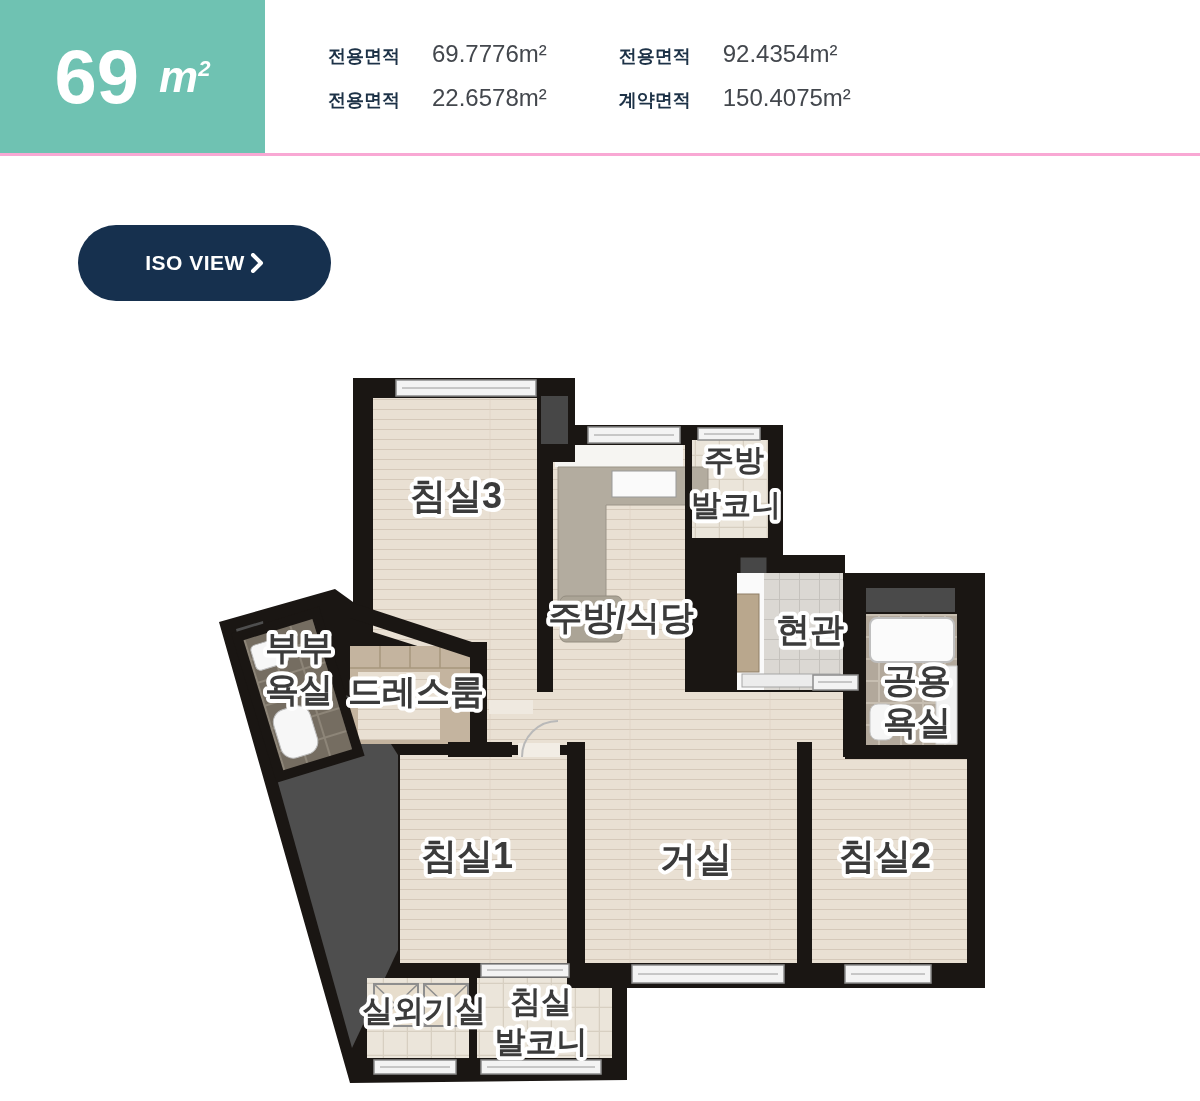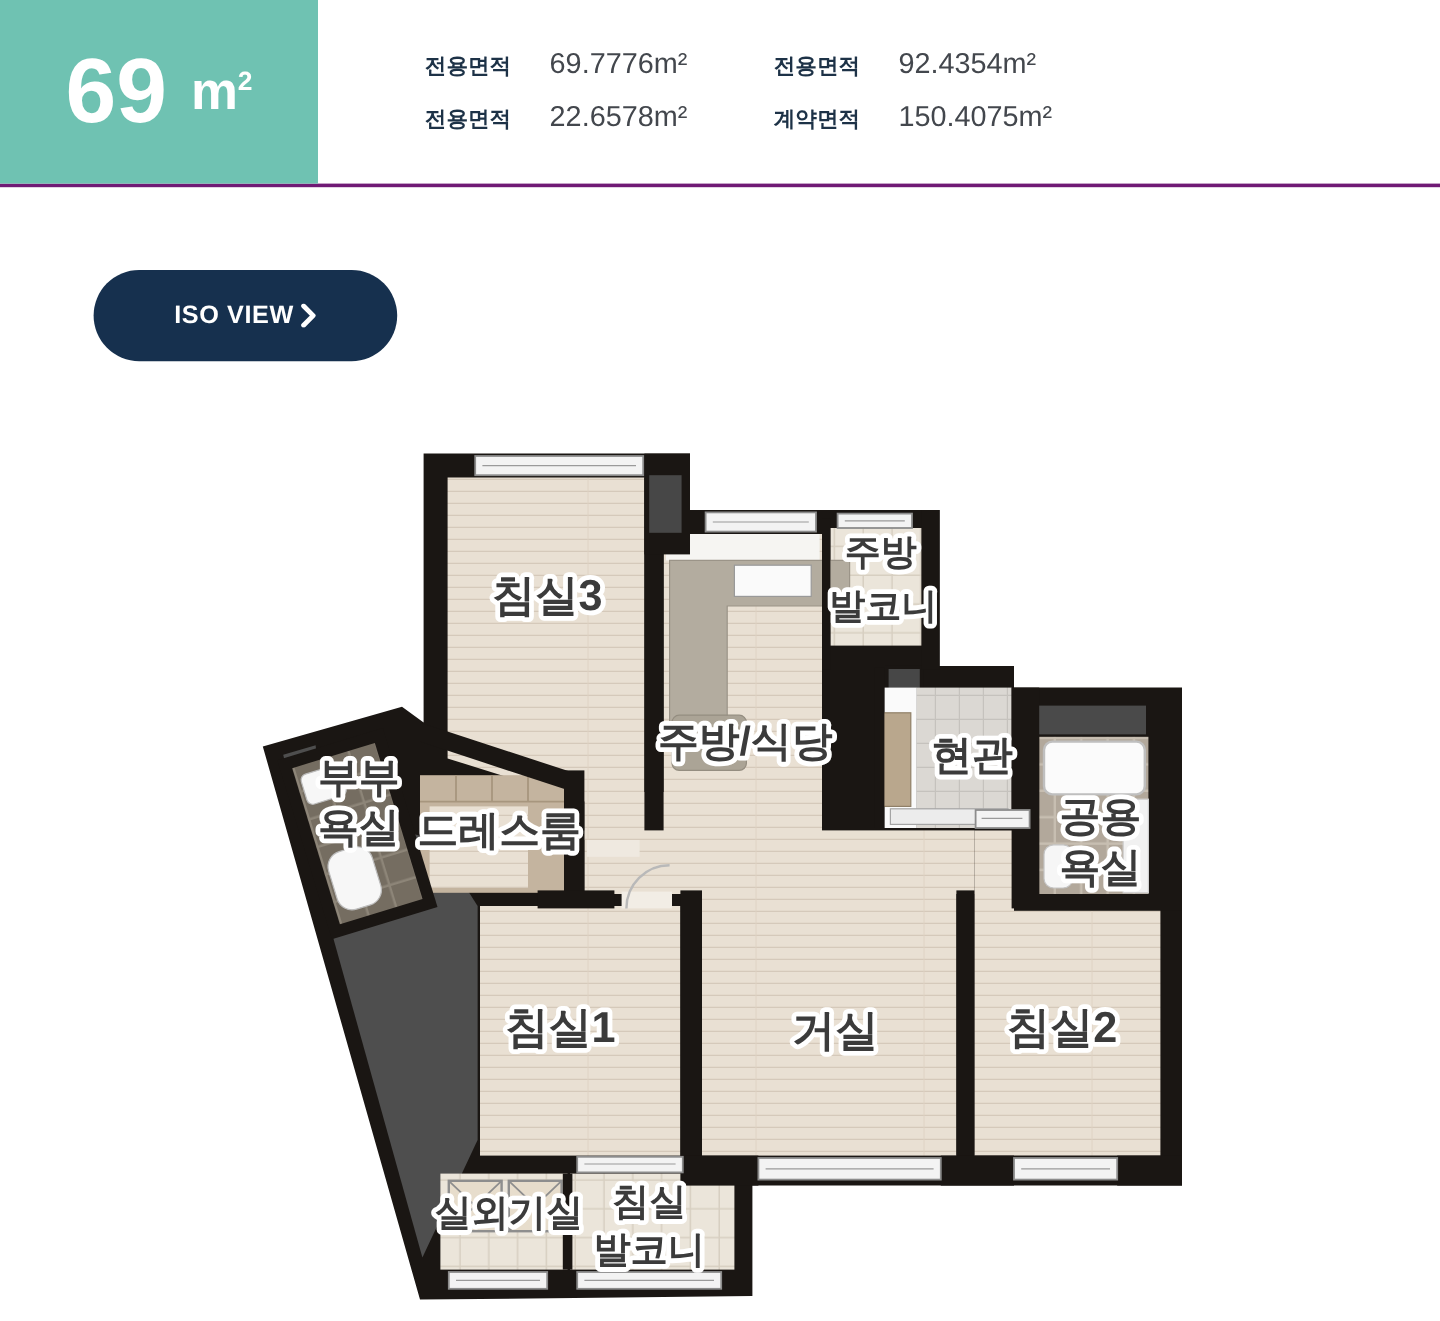--- a/index.html
+++ b/index.html
@@ -1,25 +1,25 @@
 <!DOCTYPE html>
 <html><head>
 <meta charset="utf-8">
 <style>
   html,body{margin:0;padding:0;background:#ffffff;}
   body{width:1200px;height:1101px;position:relative;overflow:hidden;
        font-family:"Liberation Sans","DejaVu Sans",sans-serif;}
   .header{position:absolute;left:0;top:0;width:1200px;height:153px;background:#fff;
-          border-bottom:3px solid #701a75;}
+          border-bottom:3px solid #f9a8d4;}
   .badge{position:absolute;left:0;top:0;width:265px;height:153px;background:#6fc2b2;
          color:#fff;display:flex;align-items:center;justify-content:center;}
   .badge .num{font-size:76px;font-weight:bold;line-height:1;}
-  .badge .unit{font-size:44px;font-weight:bold;line-height:1;margin-left:20px;}
+  .badge .unit{font-size:44px;font-weight:bold;line-height:1;margin-left:20px;font-style:italic;}
   .badge .unit sup{font-size:22px;vertical-align:super;}
-  .area-table{position:absolute;left:354px;top:40px;display:grid;
+  .area-table{position:absolute;left:328px;top:40px;display:grid;
               grid-template-columns:auto auto;column-gap:72px;row-gap:16px;}
   .cell{display:flex;align-items:baseline;}
   .cell .lbl{font-weight:bold;color:#1d3247;font-size:18px;width:78px;margin-right:26px;}
   .cell .val{color:#43474d;font-size:24px;}
   .iso-btn{position:absolute;left:78px;top:225px;width:253px;height:76px;border:none;
            border-radius:38px;background:#16304e;color:#fff;cursor:pointer;
            display:flex;align-items:center;justify-content:center;gap:5px;
            font-family:"Liberation Sans","DejaVu Sans",sans-serif;
            font-size:21px;font-weight:bold;letter-spacing:.5px;}
   .plan{position:absolute;left:0;top:0;}

